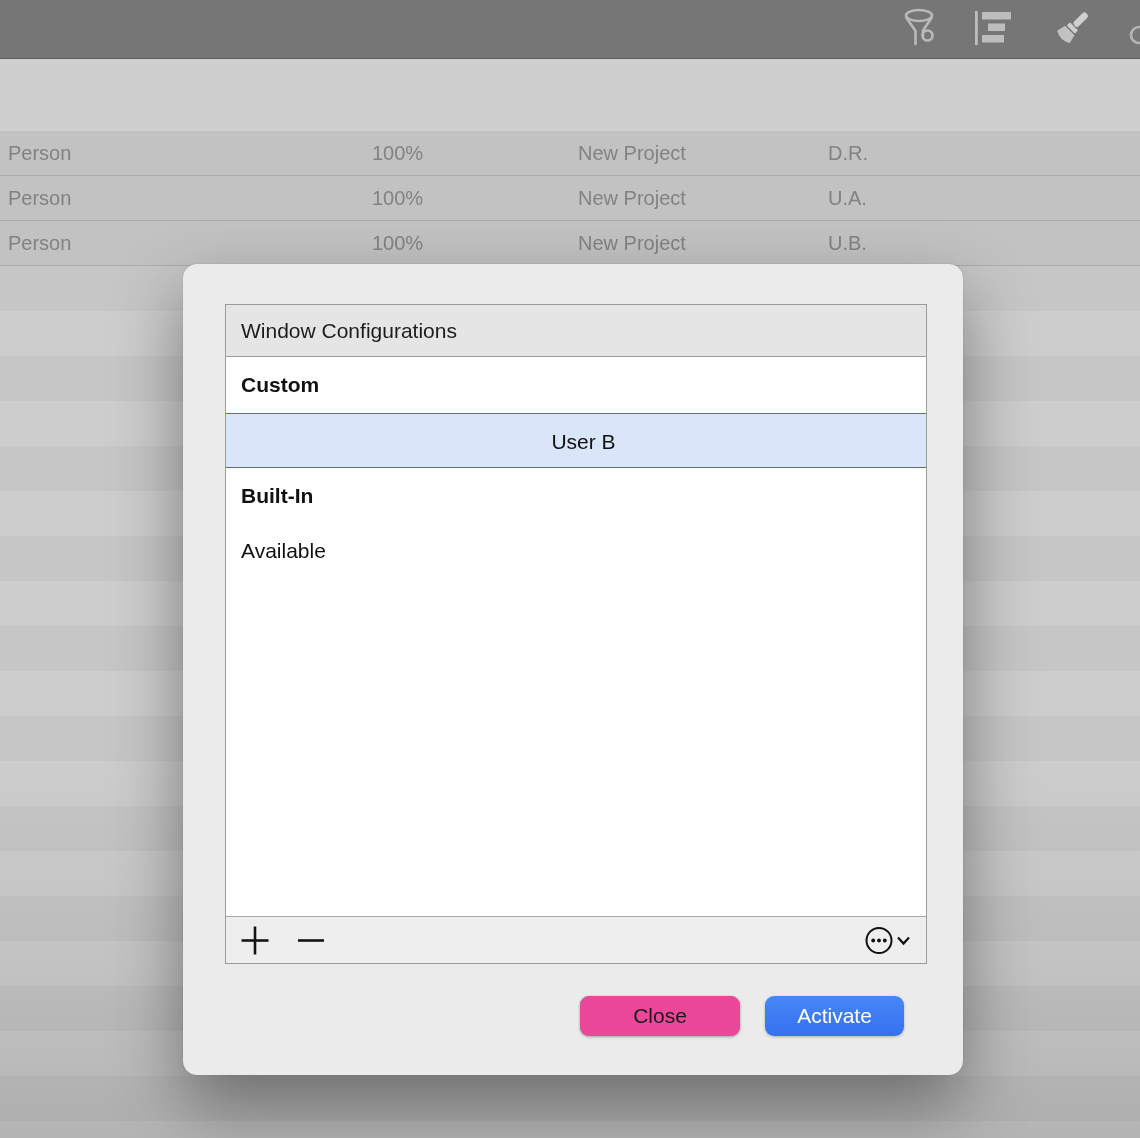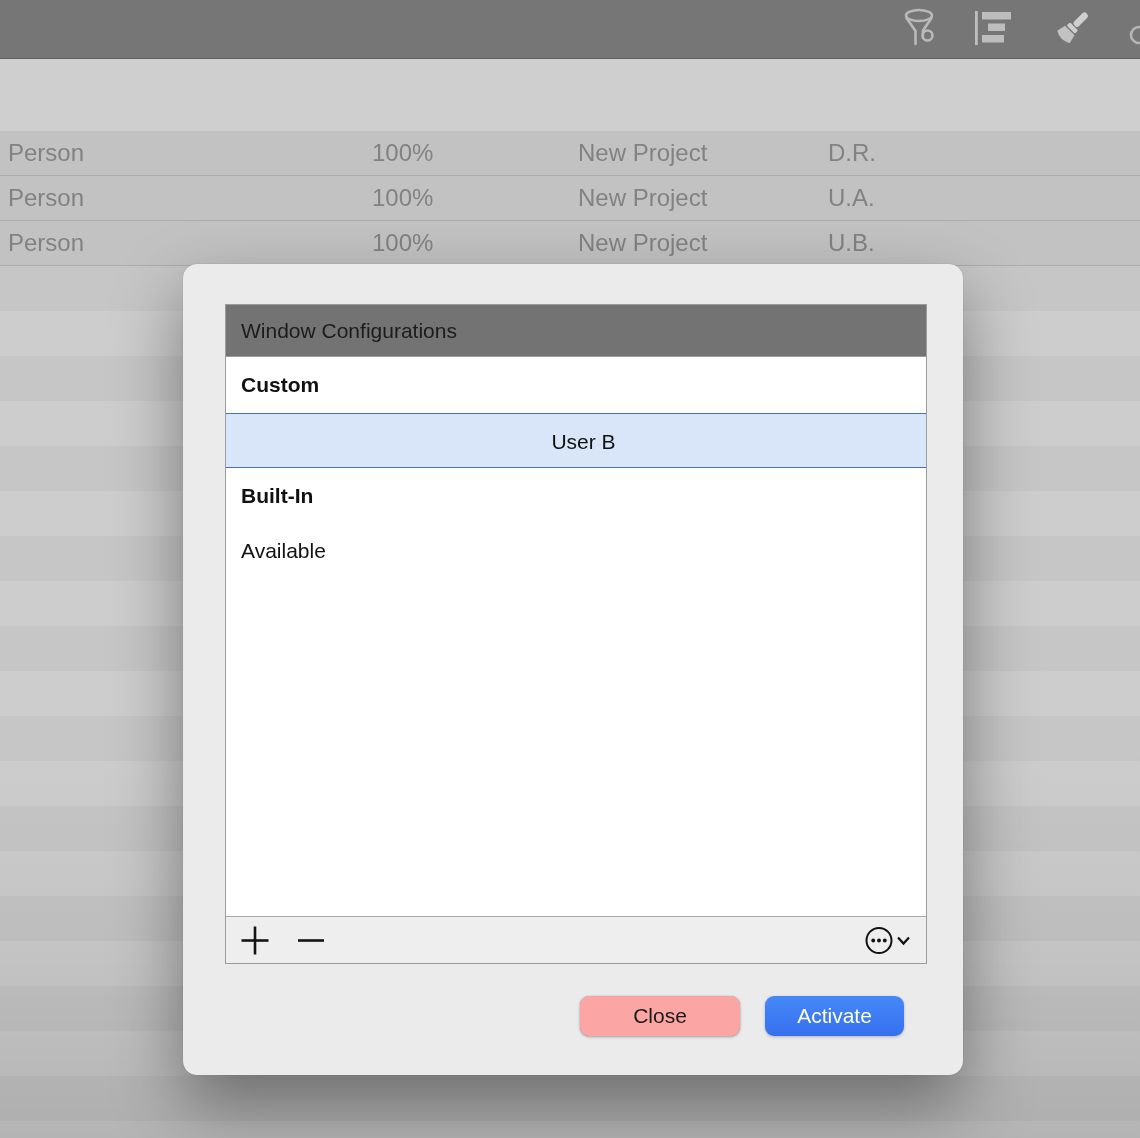--- a/index.html
+++ b/index.html
@@ -10,48 +10,48 @@
   }
   
   .toolbar{position:absolute;left:0;top:0;width:1140px;height:58px;background:var(--toolbar-bg,#767676);border-bottom:1px solid #5e5e5e;}
   .tb-icon{position:absolute;top:7px;}
   
   .thead{position:absolute;left:0;top:59px;width:1140px;height:72px;background:#c3c3c3;border-bottom:1px solid #949494;}
   .th{position:absolute;top:10px;font-size:20px;color:#6e6e6e;white-space:nowrap;}
   .vsep{position:absolute;top:0;width:1px;height:72px;background:#a9a9a9;}
   
   .trow{position:absolute;left:0;width:1140px;height:44px;background:#c2c2c2;border-bottom:1px solid #ababab;}
-  .td{position:absolute;top:0;line-height:44px;font-size:24px;color:#828282;white-space:nowrap;}
+  .td{position:absolute;top:0;line-height:44px;font-size:20px;color:#828282;white-space:nowrap;}
   
   .bg-stripes{position:absolute;left:0;top:266px;width:1140px;height:872px;
     background:repeating-linear-gradient(180deg,#c6c6c6 0 45px,#cdcdcd 45px 90px);}
   .bg-shade{position:absolute;left:0;top:266px;width:1140px;height:872px;
     background:linear-gradient(180deg,rgba(0,0,0,0) 55%,rgba(0,0,0,0.05) 80%,rgba(0,0,0,0.12) 100%);}
   
   .modal{position:absolute;left:183px;top:264px;width:780px;height:811px;background:#ebebeb;border-radius:14px;
     box-shadow:0 30px 70px rgba(0,0,0,0.40),0 0 1px rgba(0,0,0,0.35);}
   .listbox{position:absolute;left:42px;top:40px;width:702px;height:660px;background:#ffffff;
     border:1px solid #9c9c9c;box-sizing:border-box;overflow:hidden;}
-  .lb-title{height:51px;line-height:51px;background:#737373;border-bottom:1px solid #9e9e9e;
+  .lb-title{height:51px;line-height:51px;background:#e5e5e5;border-bottom:1px solid #9e9e9e;
     padding-left:15px;font-size:21px;color:#1c1c1c;}
   .lb-row{height:55px;line-height:55px;padding-left:15px;font-size:21px;color:#111;box-sizing:border-box;}
   .lb-row.first{height:56px;line-height:56px;}
   .lb-row.section{font-weight:700;}
   .lb-row.selected{background:var(--sel-bg,#d9e5f8);
     border-top:1px solid var(--sel-border,#4272c4);border-bottom:1px solid var(--sel-border,#4272c4);text-align:center;}
   .lb-footer{position:absolute;left:0;bottom:0;width:100%;height:47px;background:#eeeeee;
     border-top:1px solid #a9a9a9;box-sizing:border-box;}
   .ft-btn{position:absolute;top:8px;background:none;border:none;padding:0;cursor:default;}
   .ft-plus{left:14px;}
   .ft-minus{left:70px;}
   .ft-more{right:10px;top:7px;}
   
   .dlg-btn{position:absolute;top:732px;height:40px;border:none;border-radius:9px;
     font-family:"Liberation Sans",sans-serif;font-size:21px;line-height:40px;text-align:center;padding:0;cursor:default;}
-  .btn-close{left:397px;width:160px;background:#fca5a5;color:#1a1a1a;
+  .btn-close{left:397px;width:160px;background:#ec4899;color:#1a1a1a;
     box-shadow:0 1px 3px rgba(0,0,0,0.30),0 0 1px rgba(0,0,0,0.25);}
   .btn-activate{left:582px;width:139px;color:#ffffff;
     background:linear-gradient(180deg,var(--accent-top,#4688f7),var(--accent-bot,#3670ee));
     box-shadow:0 1px 3px rgba(0,0,0,0.25);}
 </style>
 </head>
 <body>
 
 <div class="screen">
 

